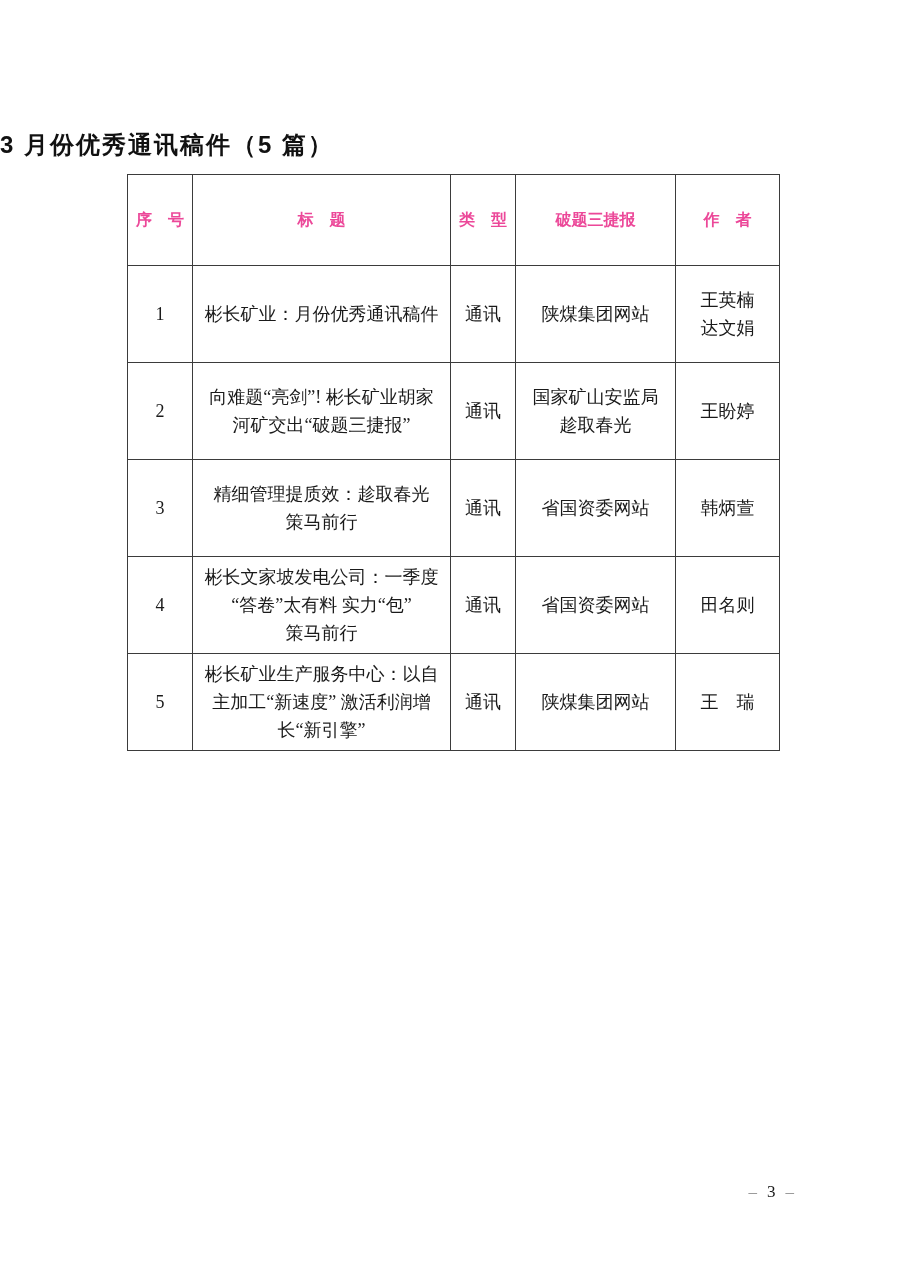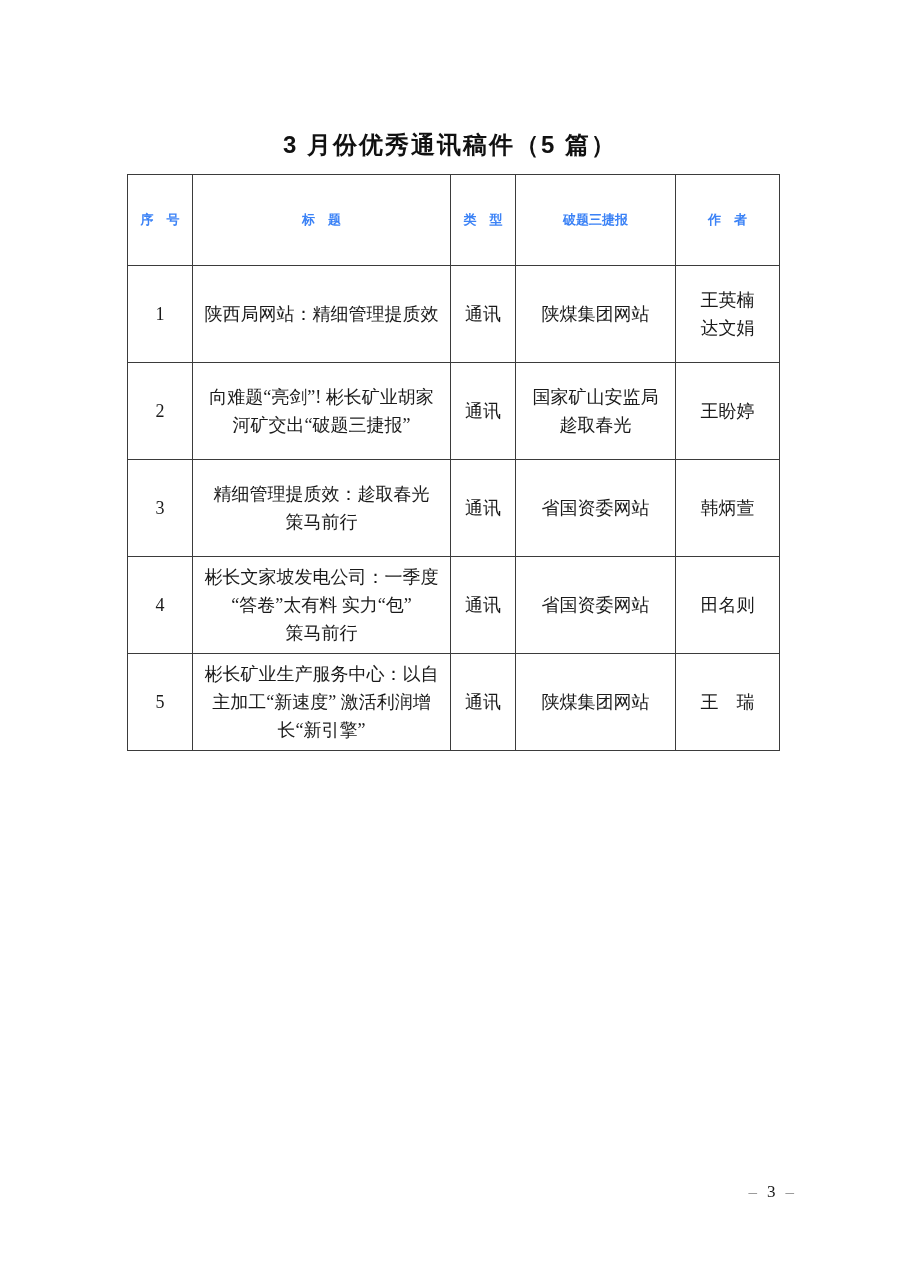--- a/index.html
+++ b/index.html
@@ -15,21 +15,21 @@
     overflow: hidden;
     font-family: "Liberation Serif", "DejaVu Serif", serif;
     color: #1a1a1a;
   }
   .doc-title {
     position: absolute;
     top: 128px;
     left: 0;
     width: 100%;
     margin: 0;
-    text-align: center;
+    text-align: left;
     font-family: "Liberation Sans", "DejaVu Sans", sans-serif;
     font-weight: bold;
     font-size: 24px;
     line-height: 34px;
     letter-spacing: 2px;
     color: #111111;
   }
   table.articles-table {
     position: absolute;
     left: 127px;
@@ -53,22 +53,22 @@
     white-space: pre-line;
     word-break: keep-all;
     overflow: visible;
   }
   .articles-table thead tr { height: 91px; }
   .articles-table tbody tr { height: 97px; }
 
   .articles-table th {
     font-family: "Liberation Sans", "DejaVu Sans", sans-serif;
     font-weight: bold;
-    font-size: 13px;
-    color: #3b82f6;
+    font-size: 16px;
+    color: #ec4899;
   }
   .articles-table td {
     font-size: 18px;
     line-height: 28px;
     color: #1a1a1a;
   }
   .page-number {
     position: absolute;
     top: 1180px;
     right: 100px;
@@ -108,21 +108,21 @@
         <th>序　号</th>
         <th>标　题</th>
         <th>类　型</th>
         <th>破题三捷报</th>
         <th>作　者</th>
       </tr>
     </thead>
     <tbody>
       <tr>
         <td>1</td>
-        <td>陕西局网站：精细管理提质效</td>
+        <td>彬长矿业：月份优秀通讯稿件</td>
         <td>通讯</td>
         <td>陕煤集团网站</td>
         <td>王英楠
 达文娟</td>
       </tr>
       <tr>
         <td>2</td>
         <td>向难题“亮剑”! 彬长矿业胡家
 河矿交出“破题三捷报”</td>
         <td>通讯</td>

